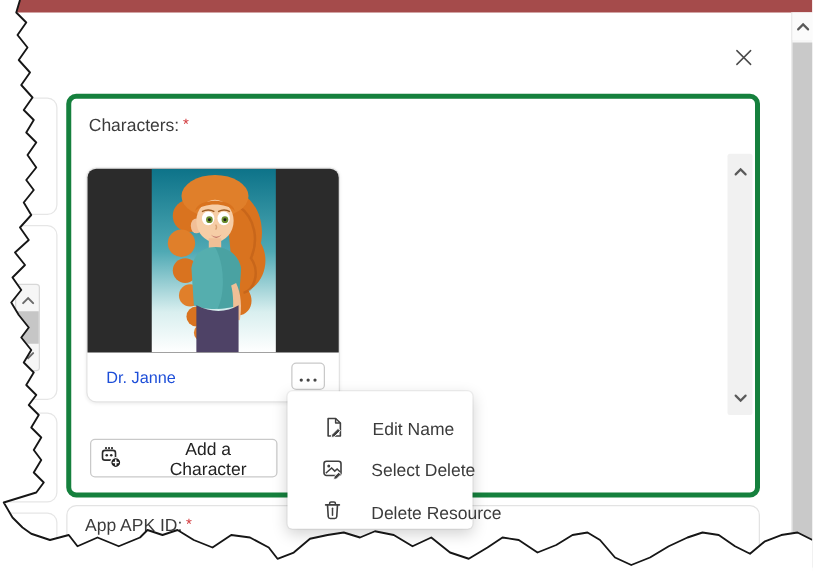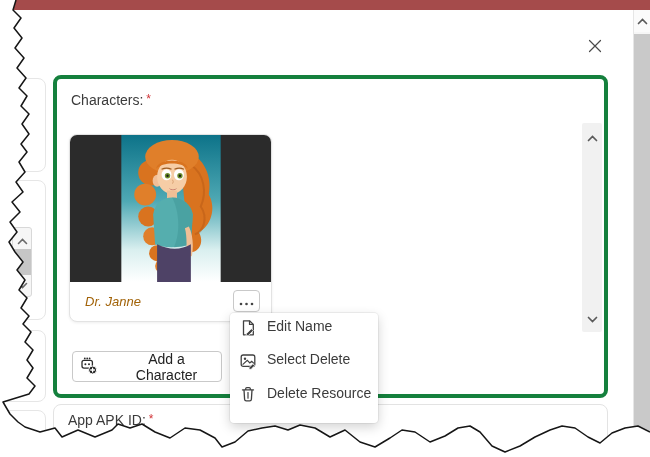--- a/index.html
+++ b/index.html
@@ -36,38 +36,38 @@
     border:4px solid #15803d;border-radius:8px;box-sizing:border-box;z-index:2;}
   .field-label{position:absolute;left:14px;top:13px;font-size:14px;color:#3b3b3b;}
   .req{color:#d13438;font-size:12px;vertical-align:top;margin-left:3px;}
 
   
   .char-tile{position:absolute;left:12px;top:55px;width:203px;height:188px;border:1px solid #e3e3e3;
     border-radius:8px;background:#fff;box-sizing:border-box;box-shadow:0 1px 3px rgba(0,0,0,.07);}
   .char-img-area{height:147px;background:#2b2b2b;border-radius:7px 7px 0 0;display:flex;justify-content:center;overflow:hidden;}
   .char-art{width:100px;height:147px;display:block;}
   .char-name-row{height:38px;display:flex;align-items:center;justify-content:space-between;padding:0 11px 0 15px;}
-  .char-name{font-size:13px;color:#a16207;font-style:italic;}
+  .char-name{font-size:13px;color:#1d4ed8;}
   .more-btn{width:27px;height:22px;background:#fff;border:1px solid #c9c9c9;border-radius:4px;
     display:flex;align-items:center;justify-content:center;cursor:pointer;padding:0;}
 
   
   .add-btn{position:absolute;left:15px;top:272px;width:150px;height:31px;background:#fff;border:1px solid #c9c9c9;
     border-radius:4px;display:flex;align-items:center;justify-content:center;gap:20px;cursor:pointer;
     font-family:"Liberation Sans",sans-serif;font-size:14px;color:#222;}
 
   
   .inner-scrollbar{position:absolute;left:525px;top:44px;width:20px;height:209px;background:#f1f1f1;border-radius:2px;
     display:flex;flex-direction:column;align-items:center;justify-content:space-between;padding:5px 0;box-sizing:border-box;}
 
   
   .context-menu{position:absolute;left:230px;top:313px;width:148px;height:110px;background:#fff;border-radius:4px;
     box-shadow:0 0 0 1px rgba(0,0,0,.05),0 4px 12px rgba(0,0,0,.18);z-index:5;
     display:flex;flex-direction:column;justify-content:space-around;padding:5px 0;box-sizing:border-box;}
-  .menu-item{display:flex;align-items:flex-start;gap:10px;padding:0 0 0 8px;height:33px;cursor:pointer;}
+  .menu-item{display:flex;align-items:flex-end;gap:22px;padding:0 0 0 27px;height:33px;cursor:pointer;}
   .mi-label{font-size:14px;color:#3b3b3b;white-space:nowrap;}
   .mi-icon{width:19px;height:19px;display:flex;align-items:center;justify-content:center;}
 
   
   .apk-card{position:absolute;left:53px;top:404px;width:555px;height:52px;background:#fff;
     border:1px solid #e3e3e3;border-radius:8px;box-sizing:border-box;z-index:2;}
   .apk-card .field-label{top:7px;}
 
   
   .torn-overlay{position:absolute;left:0;top:0;width:650px;height:457px;z-index:10;pointer-events:none;}

